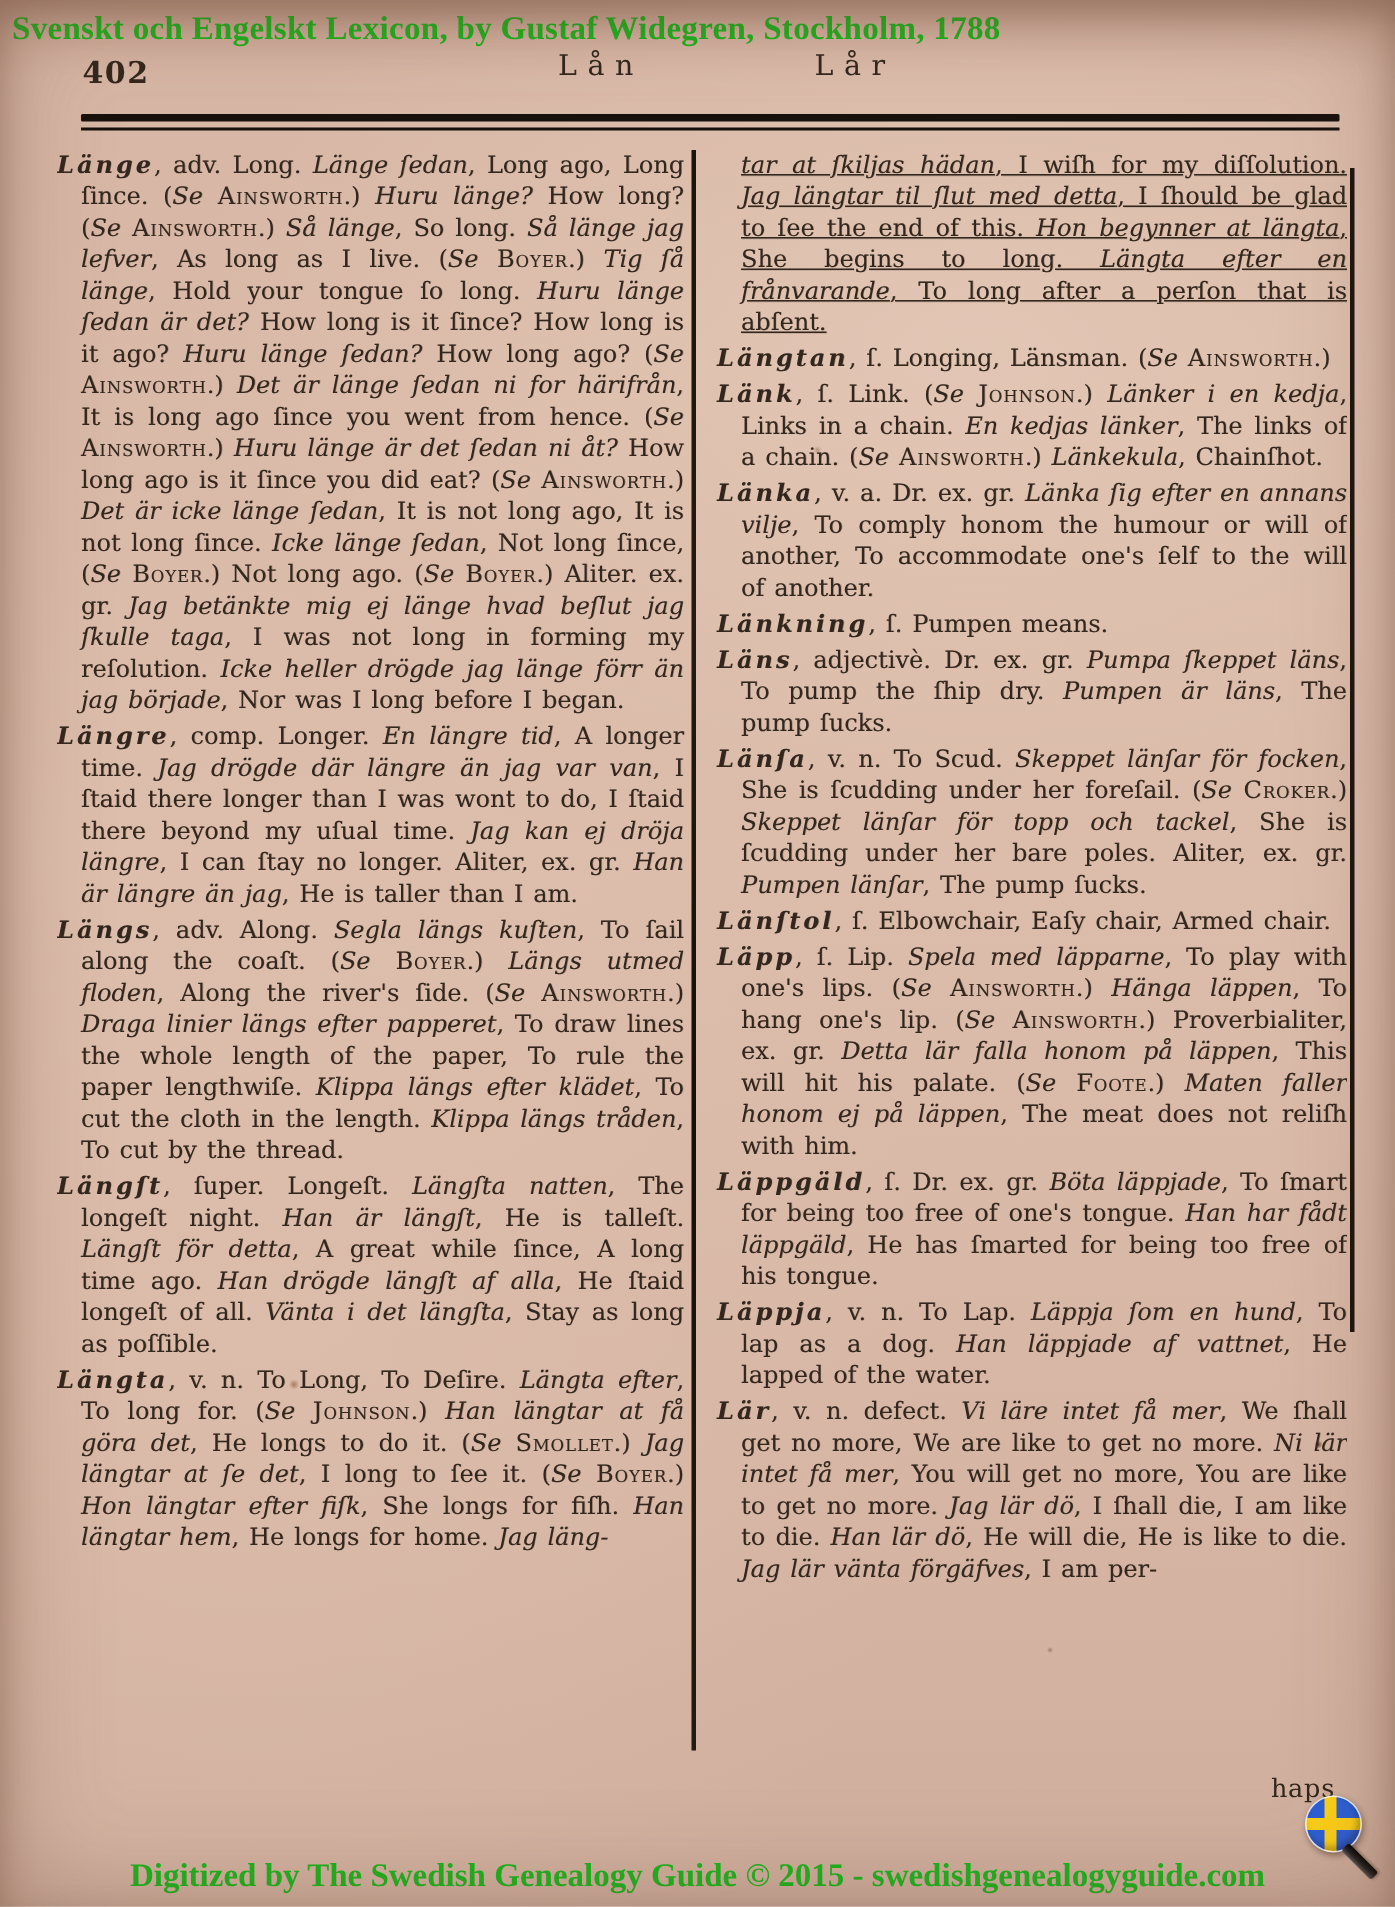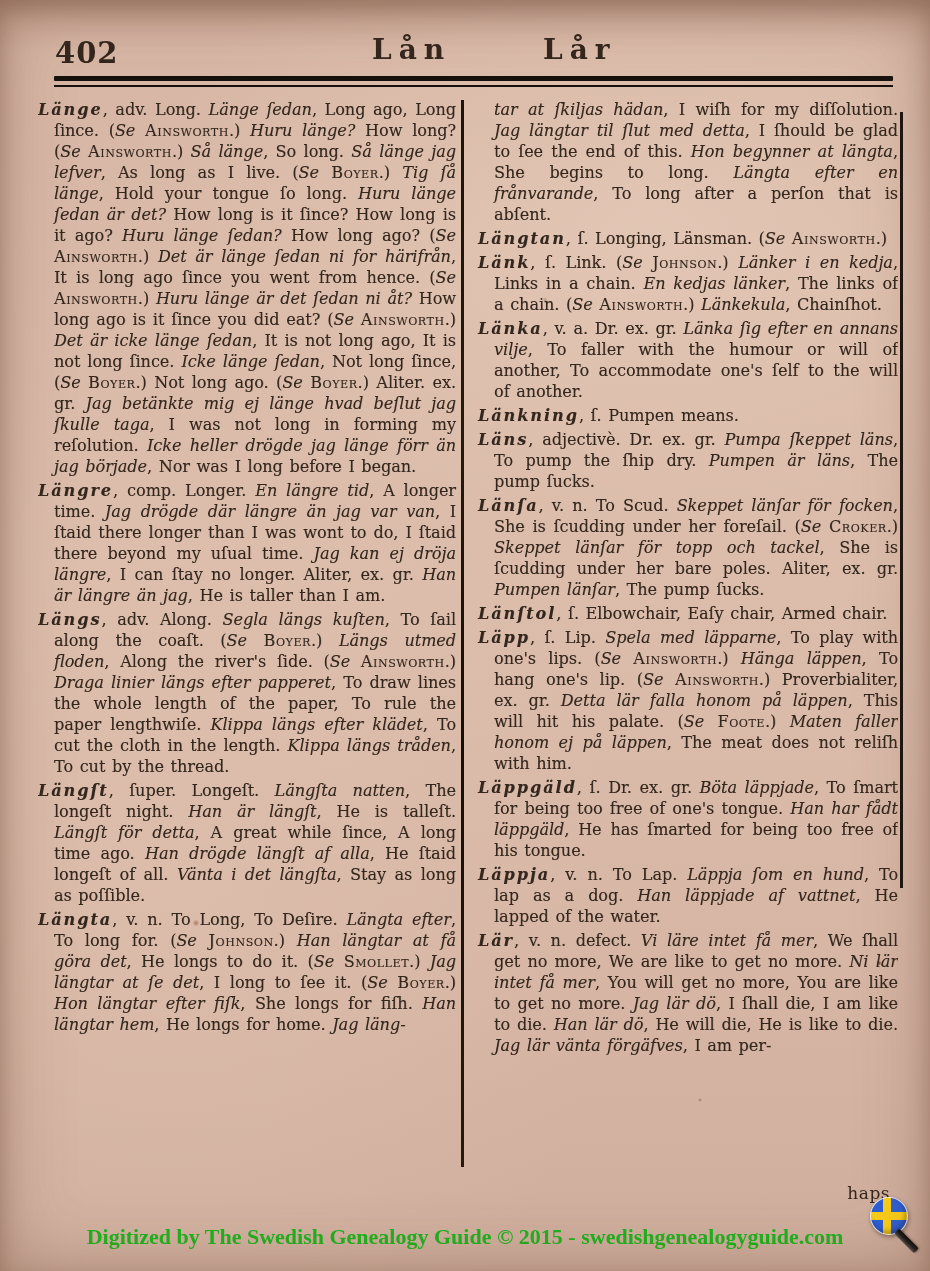--- a/index.html
+++ b/index.html
@@ -23,58 +23,58 @@
     box-shadow:inset 0 0 70px rgba(110,72,52,0.38), inset 0 10px 22px rgba(95,60,42,0.35);
   }
   .green-title{
     position:absolute;top:6px;left:8px;
     font-family:"Liberation Serif","DejaVu Serif",serif;
     font-weight:bold;font-size:22px;color:#1cb31c;
     letter-spacing:0.2px;white-space:nowrap;
   }
   .page-num{
     position:absolute;top:36px;left:55px;
-    font-size:29px;font-weight:bold;letter-spacing:1px;
+    font-size:20px;font-weight:bold;letter-spacing:1px;
   }
   .running-head{
-    position:absolute;top:33px;font-size:28px;font-weight:bold;letter-spacing:7px;
+    position:absolute;top:33px;font-size:19px;font-weight:normal;letter-spacing:7px;
   }
   .rh1{left:372px;}
   .rh2{left:543px;}
   .double-rule{position:absolute;left:54px;right:37px;top:76px;}
   .rule-thick{height:5px;background:#17110c;border-radius:1px;}
   .rule-thin{height:2px;background:#17110c;margin-top:4px;}
   .text-area{
     position:absolute;top:99px;left:38px;width:860px;bottom:82px;
     display:flex;overflow:hidden;
   }
   .col{font-size:16px;line-height:21px;word-spacing:1.5px;}
   .col-left{width:418px;margin-right:22px;}
   .col-right{width:420px;}
   .entry{
     margin:0 0 3px 0;padding-left:16px;text-indent:-16px;
     text-align:justify;text-shadow:0.4px 0.3px 0 rgba(43,33,25,0.3);
   }
-  .entry.cont{text-indent:0;}
+  .entry.cont{text-indent:0;text-decoration:underline;}
   .hw{font-style:italic;font-weight:bold;letter-spacing:2px;}
   .it{font-style:italic;}
   .sc{font-variant:small-caps;letter-spacing:0.6px;}
   .center-rule{
     position:absolute;left:461px;top:100px;bottom:104px;width:3px;
     background:linear-gradient(180deg,#1b130d 0%,#241a12 30%,#150f0a 60%,#241a12 100%);
   }
   .right-rule{
     position:absolute;left:900px;top:112px;height:776px;width:3px;
     background:#1b130d;
   }
   .catchword{
     position:absolute;top:1183px;right:40px;font-size:17px;letter-spacing:0.5px;
   }
   .green-footer{
-    position:absolute;bottom:21px;left:0;right:0;text-align:center;
+    position:absolute;bottom:8px;left:0;right:0;text-align:center;
     font-family:"Liberation Serif","DejaVu Serif",serif;
     font-weight:bold;font-size:22px;color:#1cb31c;white-space:nowrap;
   }
   .flag-magnifier{position:absolute;right:12px;bottom:14px;width:52px;height:60px;}
   .lens{
     position:absolute;top:0;left:4px;width:36px;height:36px;border-radius:50%;
     background-color:#2b5fd7;
     background-image:
       linear-gradient(90deg, rgba(0,0,0,0) 0 34%, #fdd017 34% 56%, rgba(0,0,0,0) 56%),
       linear-gradient(0deg,  rgba(0,0,0,0) 0 39%, #fdd017 39% 61%, rgba(0,0,0,0) 61%);
@@ -86,20 +86,21 @@
     background:linear-gradient(90deg,#555 0%,#1d1d1d 45%,#000 100%);
     transform:rotate(-45deg);
     box-shadow:1px 1px 2px rgba(40,20,10,0.4);
   }
 </style>
 </head>
 <body>
 
 <div class="page">
 
+  <div class="green-title">Svenskt och Engelskt Lexicon, by Gustaf Widegren, Stockholm, 1788</div>
 
   <div class="page-num">402</div>
   <div class="running-head rh1">Lån</div>
   <div class="running-head rh2">Lår</div>
 
   <div class="double-rule">
     <div class="rule-thick"></div>
     <div class="rule-thin"></div>
   </div>
 
@@ -108,21 +109,21 @@
         <p class="entry"><span class="hw">Länge</span><span class="">, adv. Long. </span><span class="it">Länge ſedan</span><span class="">, Long ago, Long ſince. (</span><span class="it">Se </span><span class="sc">Ainsworth</span><span class="">.) </span><span class="it">Huru länge?</span><span class=""> How long? (</span><span class="it">Se </span><span class="sc">Ainsworth</span><span class="">.) </span><span class="it">Så länge</span><span class="">, So long. </span><span class="it">Så länge jag lefver</span><span class="">, As long as I live. (</span><span class="it">Se </span><span class="sc">Boyer</span><span class="">.) </span><span class="it">Tig ſå länge</span><span class="">, Hold your tongue ſo long. </span><span class="it">Huru länge ſedan är det?</span><span class=""> How long is it ſince? How long is it ago? </span><span class="it">Huru länge ſedan?</span><span class=""> How long ago? (</span><span class="it">Se </span><span class="sc">Ainsworth</span><span class="">.) </span><span class="it">Det är länge ſedan ni for härifrån</span><span class="">, It is long ago ſince you went from hence. (</span><span class="it">Se </span><span class="sc">Ainsworth</span><span class="">.) </span><span class="it">Huru länge är det ſedan ni åt?</span><span class=""> How long ago is it ſince you did eat? (</span><span class="it">Se </span><span class="sc">Ainsworth</span><span class="">.) </span><span class="it">Det är icke länge ſedan</span><span class="">, It is not long ago, It is not long ſince. </span><span class="it">Icke länge ſedan</span><span class="">, Not long ſince, (</span><span class="it">Se </span><span class="sc">Boyer</span><span class="">.) Not long ago. (</span><span class="it">Se </span><span class="sc">Boyer</span><span class="">.) Aliter. ex. gr. </span><span class="it">Jag betänkte mig ej länge hvad beſlut jag ſkulle taga</span><span class="">, I was not long in forming my reſolution. </span><span class="it">Icke heller drögde jag länge förr än jag började</span><span class="">, Nor was I long before I began.</span></p>
         <p class="entry"><span class="hw">Längre</span><span class="">, comp. Longer. </span><span class="it">En längre tid</span><span class="">, A longer time. </span><span class="it">Jag drögde där längre än jag var van</span><span class="">, I ſtaid there longer than I was wont to do, I ſtaid there beyond my uſual time. </span><span class="it">Jag kan ej dröja längre</span><span class="">, I can ſtay no longer. Aliter, ex. gr. </span><span class="it">Han är längre än jag</span><span class="">, He is taller than I am.</span></p>
         <p class="entry"><span class="hw">Längs</span><span class="">, adv. Along. </span><span class="it">Segla längs kuſten</span><span class="">, To ſail along the coaſt. (</span><span class="it">Se </span><span class="sc">Boyer</span><span class="">.) </span><span class="it">Längs utmed floden</span><span class="">, Along the river's ſide. (</span><span class="it">Se </span><span class="sc">Ainsworth</span><span class="">.) </span><span class="it">Draga linier längs efter papperet</span><span class="">, To draw lines the whole length of the paper, To rule the paper lengthwiſe. </span><span class="it">Klippa längs efter klädet</span><span class="">, To cut the cloth in the length. </span><span class="it">Klippa längs tråden</span><span class="">, To cut by the thread.</span></p>
         <p class="entry"><span class="hw">Längſt</span><span class="">, ſuper. Longeſt. </span><span class="it">Längſta natten</span><span class="">, The longeſt night. </span><span class="it">Han är längſt</span><span class="">, He is talleſt. </span><span class="it">Längſt för detta</span><span class="">, A great while ſince, A long time ago. </span><span class="it">Han drögde längſt af alla</span><span class="">, He ſtaid longeſt of all. </span><span class="it">Vänta i det längſta</span><span class="">, Stay as long as poſſible.</span></p>
         <p class="entry"><span class="hw">Längta</span><span class="">, v. n. To Long, To Deſire. </span><span class="it">Längta efter</span><span class="">, To long for. (</span><span class="it">Se </span><span class="sc">Johnson</span><span class="">.) </span><span class="it">Han längtar at få göra det</span><span class="">, He longs to do it. (</span><span class="it">Se </span><span class="sc">Smollet</span><span class="">.) </span><span class="it">Jag längtar at ſe det</span><span class="">, I long to ſee it. (</span><span class="it">Se </span><span class="sc">Boyer</span><span class="">.) </span><span class="it">Hon längtar efter fiſk</span><span class="">, She longs for fiſh. </span><span class="it">Han längtar hem</span><span class="">, He longs for home. </span><span class="it">Jag läng-</span></p>
       </div>
     <div class="col col-right" id="col-right">
         <p class="entry cont"><span class="it">tar at ſkiljas hädan</span><span class="">, I wiſh for my diſſolution. </span><span class="it">Jag längtar til ſlut med detta</span><span class="">, I ſhould be glad to ſee the end of this. </span><span class="it">Hon begynner at längta</span><span class="">, She begins to long. </span><span class="it">Längta efter en frånvarande</span><span class="">, To long after a perſon that is abſent.</span></p>
         <p class="entry"><span class="hw">Längtan</span><span class="">, ſ. Longing, Länsman. (</span><span class="it">Se </span><span class="sc">Ainsworth</span><span class="">.)</span></p>
         <p class="entry"><span class="hw">Länk</span><span class="">, ſ. Link. (</span><span class="it">Se </span><span class="sc">Johnson</span><span class="">.) </span><span class="it">Länker i en kedja</span><span class="">, Links in a chain. </span><span class="it">En kedjas länker</span><span class="">, The links of a chain. (</span><span class="it">Se </span><span class="sc">Ainsworth</span><span class="">.) </span><span class="it">Länkekula</span><span class="">, Chainſhot.</span></p>
-        <p class="entry"><span class="hw">Länka</span><span class="">, v. a. Dr. ex. gr. </span><span class="it">Länka ſig efter en annans vilje</span><span class="">, To faller with the humour or will of another, To accommodate one's ſelf to the will of another.</span></p>
+        <p class="entry"><span class="hw">Länka</span><span class="">, v. a. Dr. ex. gr. </span><span class="it">Länka ſig efter en annans vilje</span><span class="">, To comply honom the humour or will of another, To accommodate one's ſelf to the will of another.</span></p>
         <p class="entry"><span class="hw">Länkning</span><span class="">, ſ. Pumpen means.</span></p>
         <p class="entry"><span class="hw">Läns</span><span class="">, adjectivè. Dr. ex. gr. </span><span class="it">Pumpa ſkeppet läns</span><span class="">, To pump the ſhip dry. </span><span class="it">Pumpen är läns</span><span class="">, The pump ſucks.</span></p>
         <p class="entry"><span class="hw">Länſa</span><span class="">, v. n. To Scud. </span><span class="it">Skeppet länſar för focken</span><span class="">, She is ſcudding under her foreſail. (</span><span class="it">Se </span><span class="sc">Croker</span><span class="">.) </span><span class="it">Skeppet länſar för topp och tackel</span><span class="">, She is ſcudding under her bare poles. Aliter, ex. gr. </span><span class="it">Pumpen länſar</span><span class="">, The pump ſucks.</span></p>
         <p class="entry"><span class="hw">Länſtol</span><span class="">, ſ. Elbowchair, Eaſy chair, Armed chair.</span></p>
         <p class="entry"><span class="hw">Läpp</span><span class="">, ſ. Lip. </span><span class="it">Spela med läpparne</span><span class="">, To play with one's lips. (</span><span class="it">Se </span><span class="sc">Ainsworth</span><span class="">.) </span><span class="it">Hänga läppen</span><span class="">, To hang one's lip. (</span><span class="it">Se </span><span class="sc">Ainsworth</span><span class="">.) Proverbialiter, ex. gr. </span><span class="it">Detta lär falla honom på läppen</span><span class="">, This will hit his palate. (</span><span class="it">Se </span><span class="sc">Foote</span><span class="">.) </span><span class="it">Maten faller honom ej på läppen</span><span class="">, The meat does not reliſh with him.</span></p>
         <p class="entry"><span class="hw">Läppgäld</span><span class="">, ſ. Dr. ex. gr. </span><span class="it">Böta läppjade</span><span class="">, To ſmart for being too free of one's tongue. </span><span class="it">Han har fådt läppgäld</span><span class="">, He has ſmarted for being too free of his tongue.</span></p>
         <p class="entry"><span class="hw">Läppja</span><span class="">, v. n. To Lap. </span><span class="it">Läppja ſom en hund</span><span class="">, To lap as a dog. </span><span class="it">Han läppjade af vattnet</span><span class="">, He lapped of the water.</span></p>
         <p class="entry"><span class="hw">Lär</span><span class="">, v. n. defect. </span><span class="it">Vi läre intet få mer</span><span class="">, We ſhall get no more, We are like to get no more. </span><span class="it">Ni lär intet få mer</span><span class="">, You will get no more, You are like to get no more. </span><span class="it">Jag lär dö</span><span class="">, I ſhall die, I am like to die. </span><span class="it">Han lär dö</span><span class="">, He will die, He is like to die. </span><span class="it">Jag lär vänta förgäfves</span><span class="">, I am per-</span></p>
       </div>
   </div>

